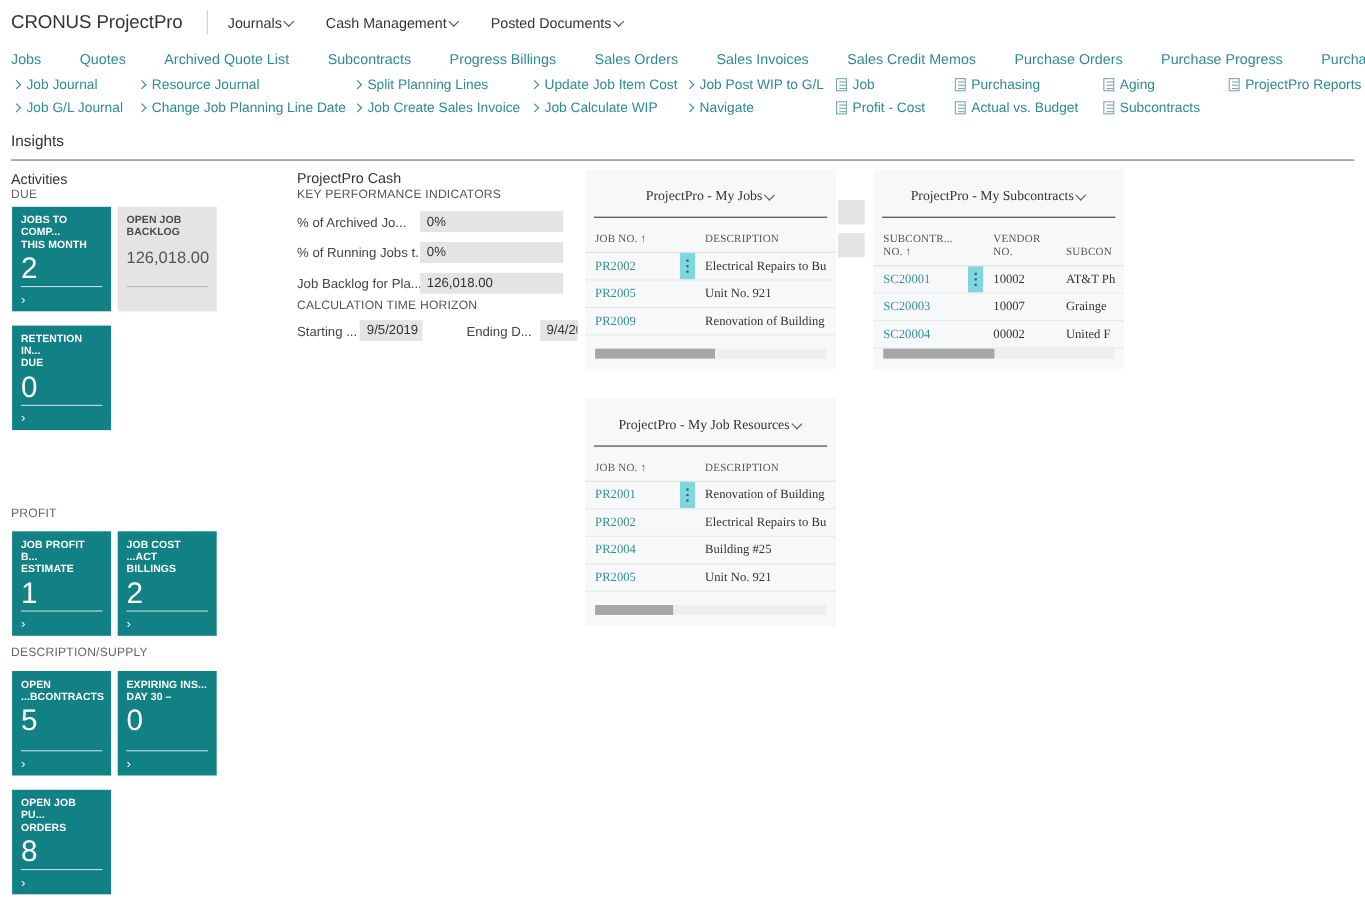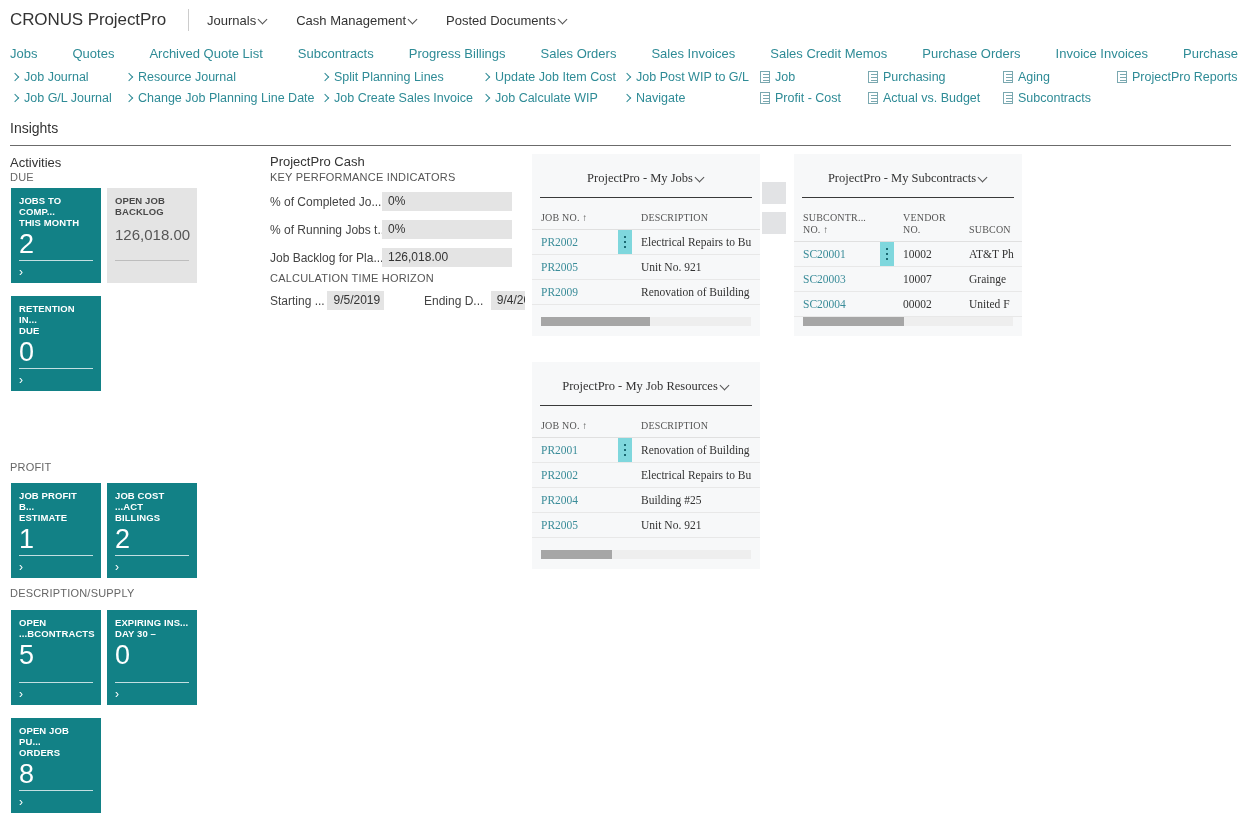--- a/index.html
+++ b/index.html
@@ -362,21 +362,21 @@
 <div id="navrow">
   <span class="navlink">Jobs</span>
   <span class="navlink">Quotes</span>
   <span class="navlink">Archived Quote List</span>
   <span class="navlink">Subcontracts</span>
   <span class="navlink">Progress Billings</span>
   <span class="navlink">Sales Orders</span>
   <span class="navlink">Sales Invoices</span>
   <span class="navlink">Sales Credit Memos</span>
   <span class="navlink">Purchase Orders</span>
-  <span class="navlink">Invoice Invoices</span>
+  <span class="navlink">Purchase Progress</span>
   <span class="navlink">Purchase Credit Memos</span>
   <span class="navlink">Resources</span>
 
 </div>
 
 <div id="actions">
   <div class="act" style="left:12px;  top:4px;">
       <span class="arrow"></span>
       <span>Job Journal</span>
     </div>
@@ -524,21 +524,21 @@
     <div class="val">8</div>
     <div class="hr"></div>
     <div class="drill">›</div>
   </div>
 
   <div id="kpi" style="top:8px;">
     <div class="k-title">ProjectPro Cash</div>
     <div class="k-sub">KEY PERFORMANCE INDICATORS</div>
 
     <div class="kpi-row">
-      <div class="kpi-lab">% of Completed Jo...</div>
+      <div class="kpi-lab">% of Archived Jo...</div>
       <div class="kpi-field">0%</div>
     </div>
     <div class="kpi-row">
       <div class="kpi-lab">% of Running Jobs t...</div>
       <div class="kpi-field">0%</div>
     </div>
     <div class="kpi-row">
       <div class="kpi-lab">Job Backlog for Pla...</div>
       <div class="kpi-field">126,018.00</div>
     </div>

